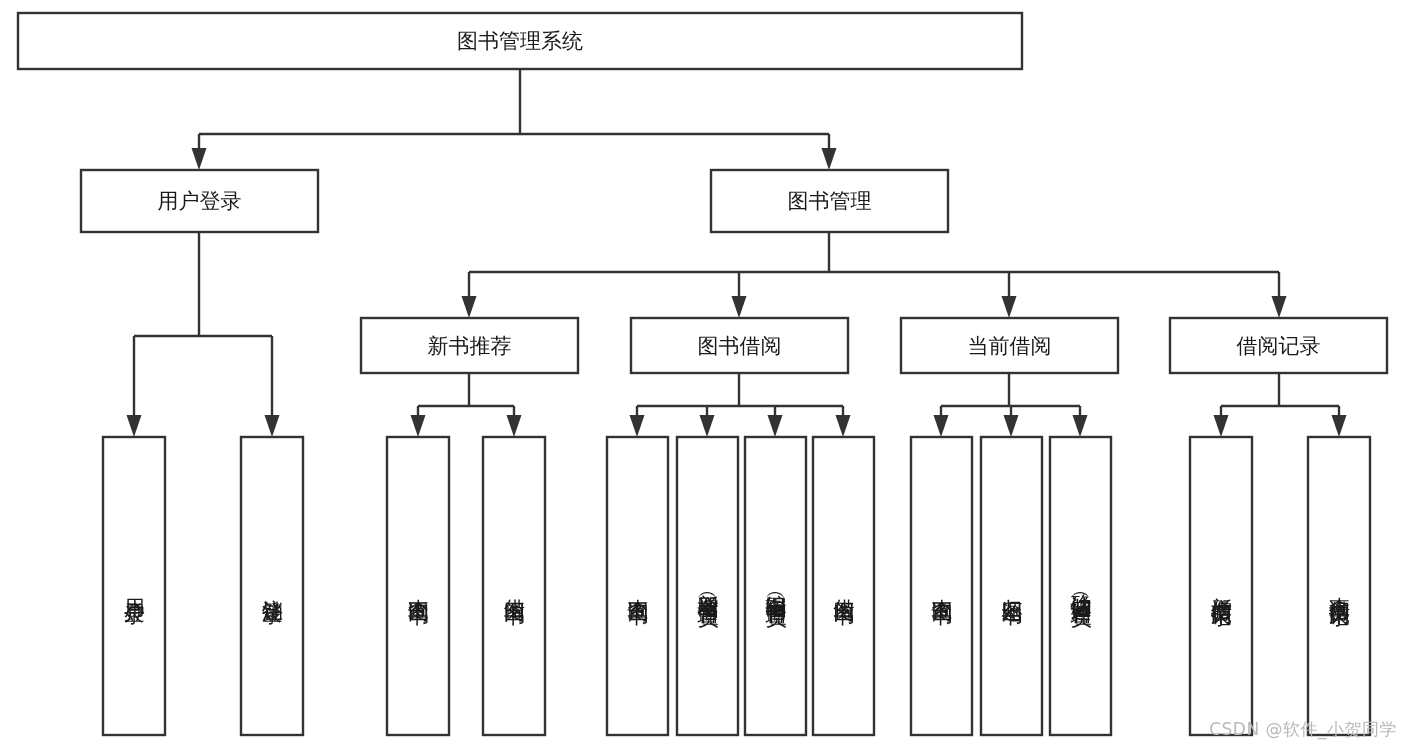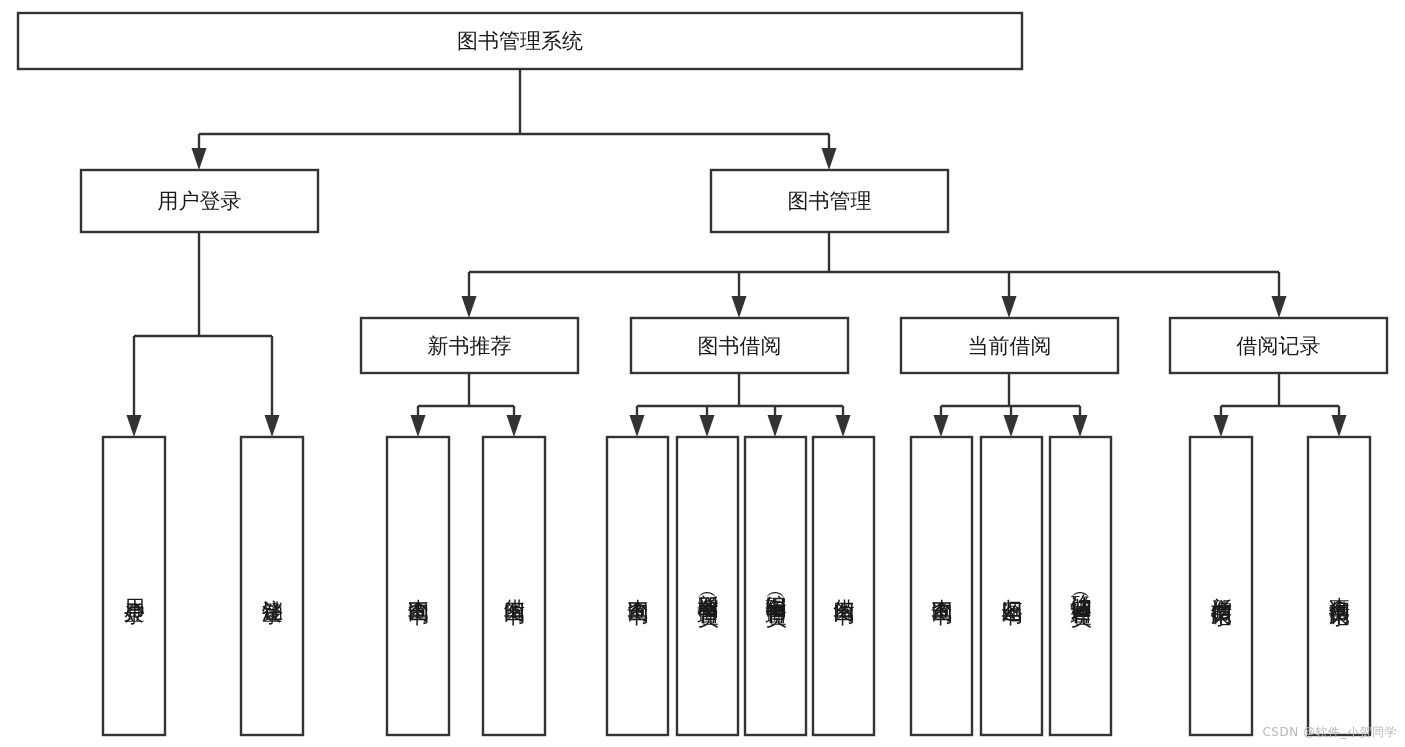--- a/index.html
+++ b/index.html
@@ -63,21 +63,21 @@
     letter-spacing: 2px;
     white-space: nowrap;
     text-align: center;
     pointer-events: none;
   }
   .watermark {
     position: absolute;
     right: 8px;
     bottom: 6px;
     font-family: "DejaVu Sans", "Liberation Sans", sans-serif;
-    font-size: 12px;
+    font-size: 17px;
     color: #b9b9b9;
     letter-spacing: 0.5px;
     white-space: nowrap;
   }
 </style>
 </head>
 <body>
 
 <div id="diagram-root">
   <svg class="diagram-canvas" viewBox="0 0 1405 747">

